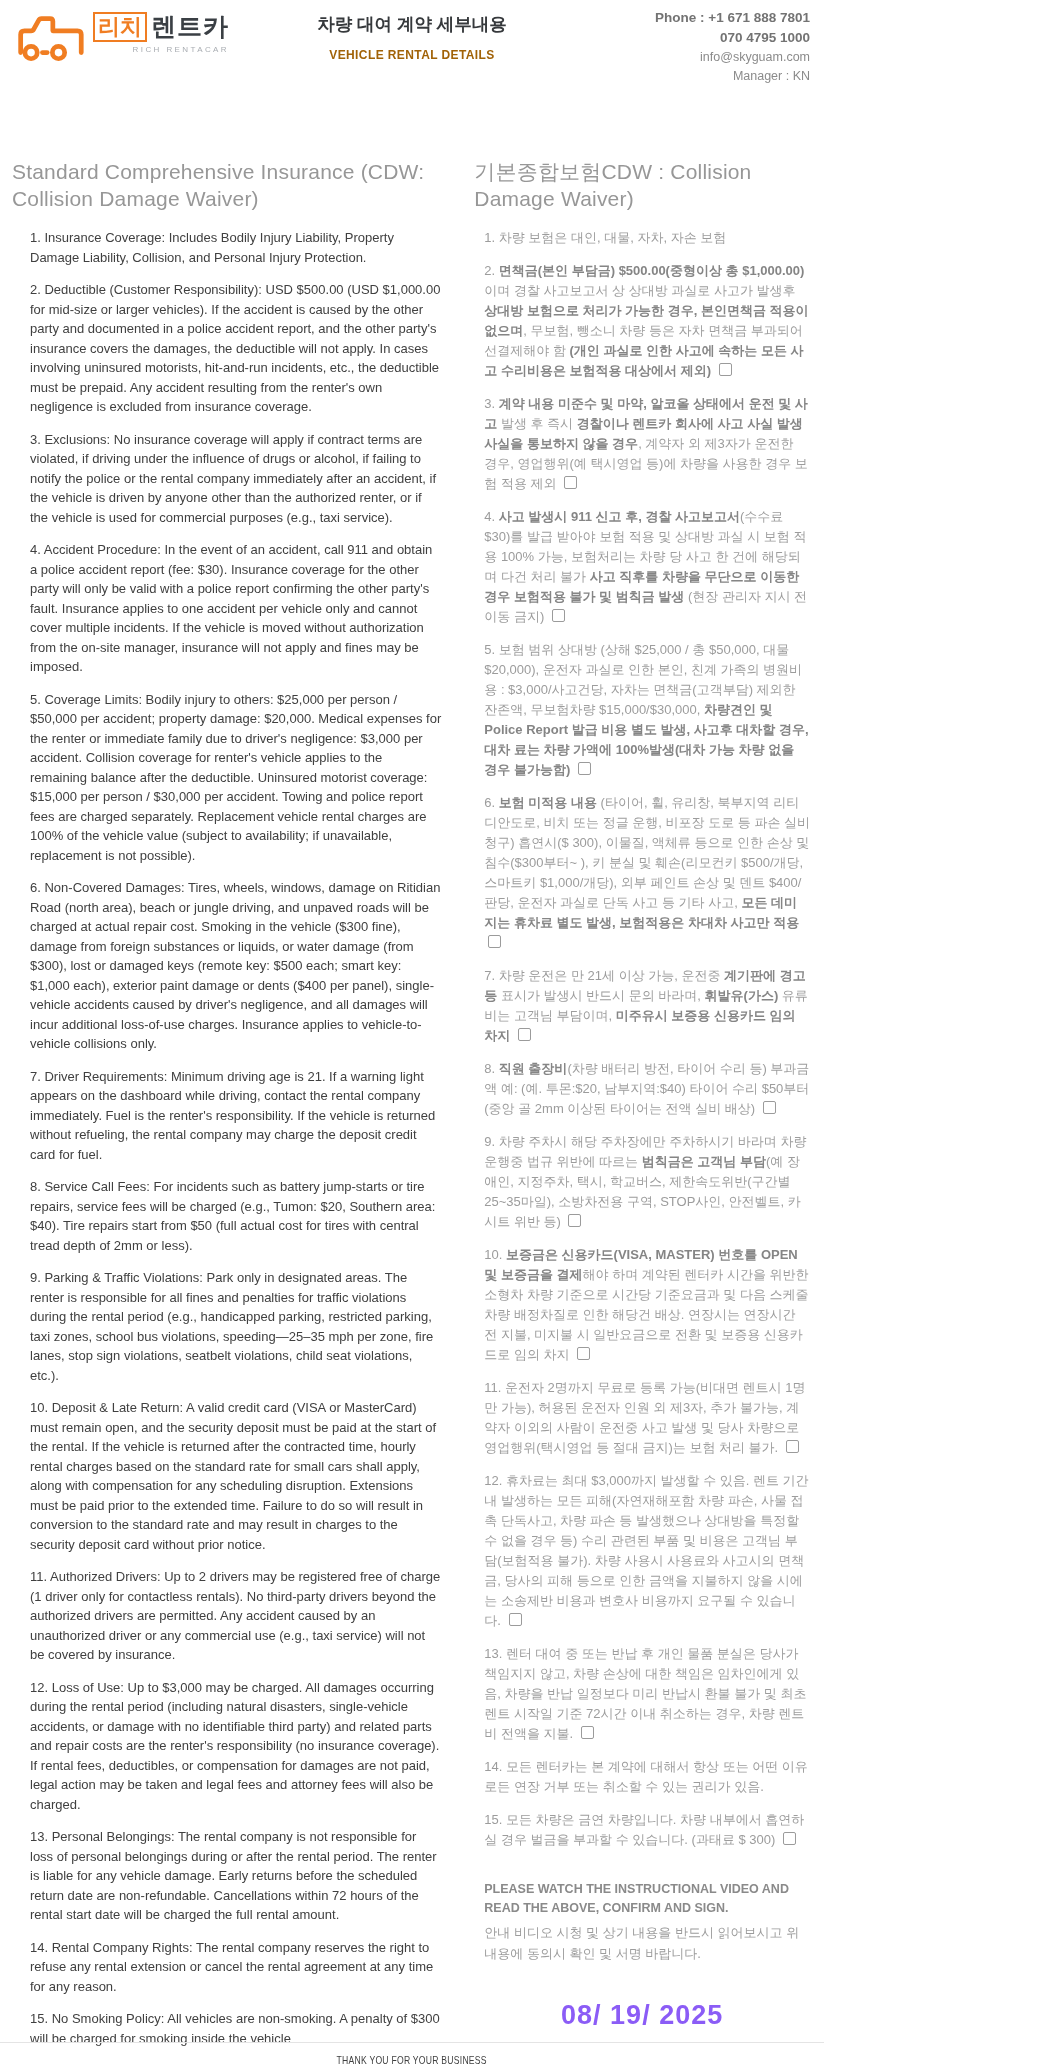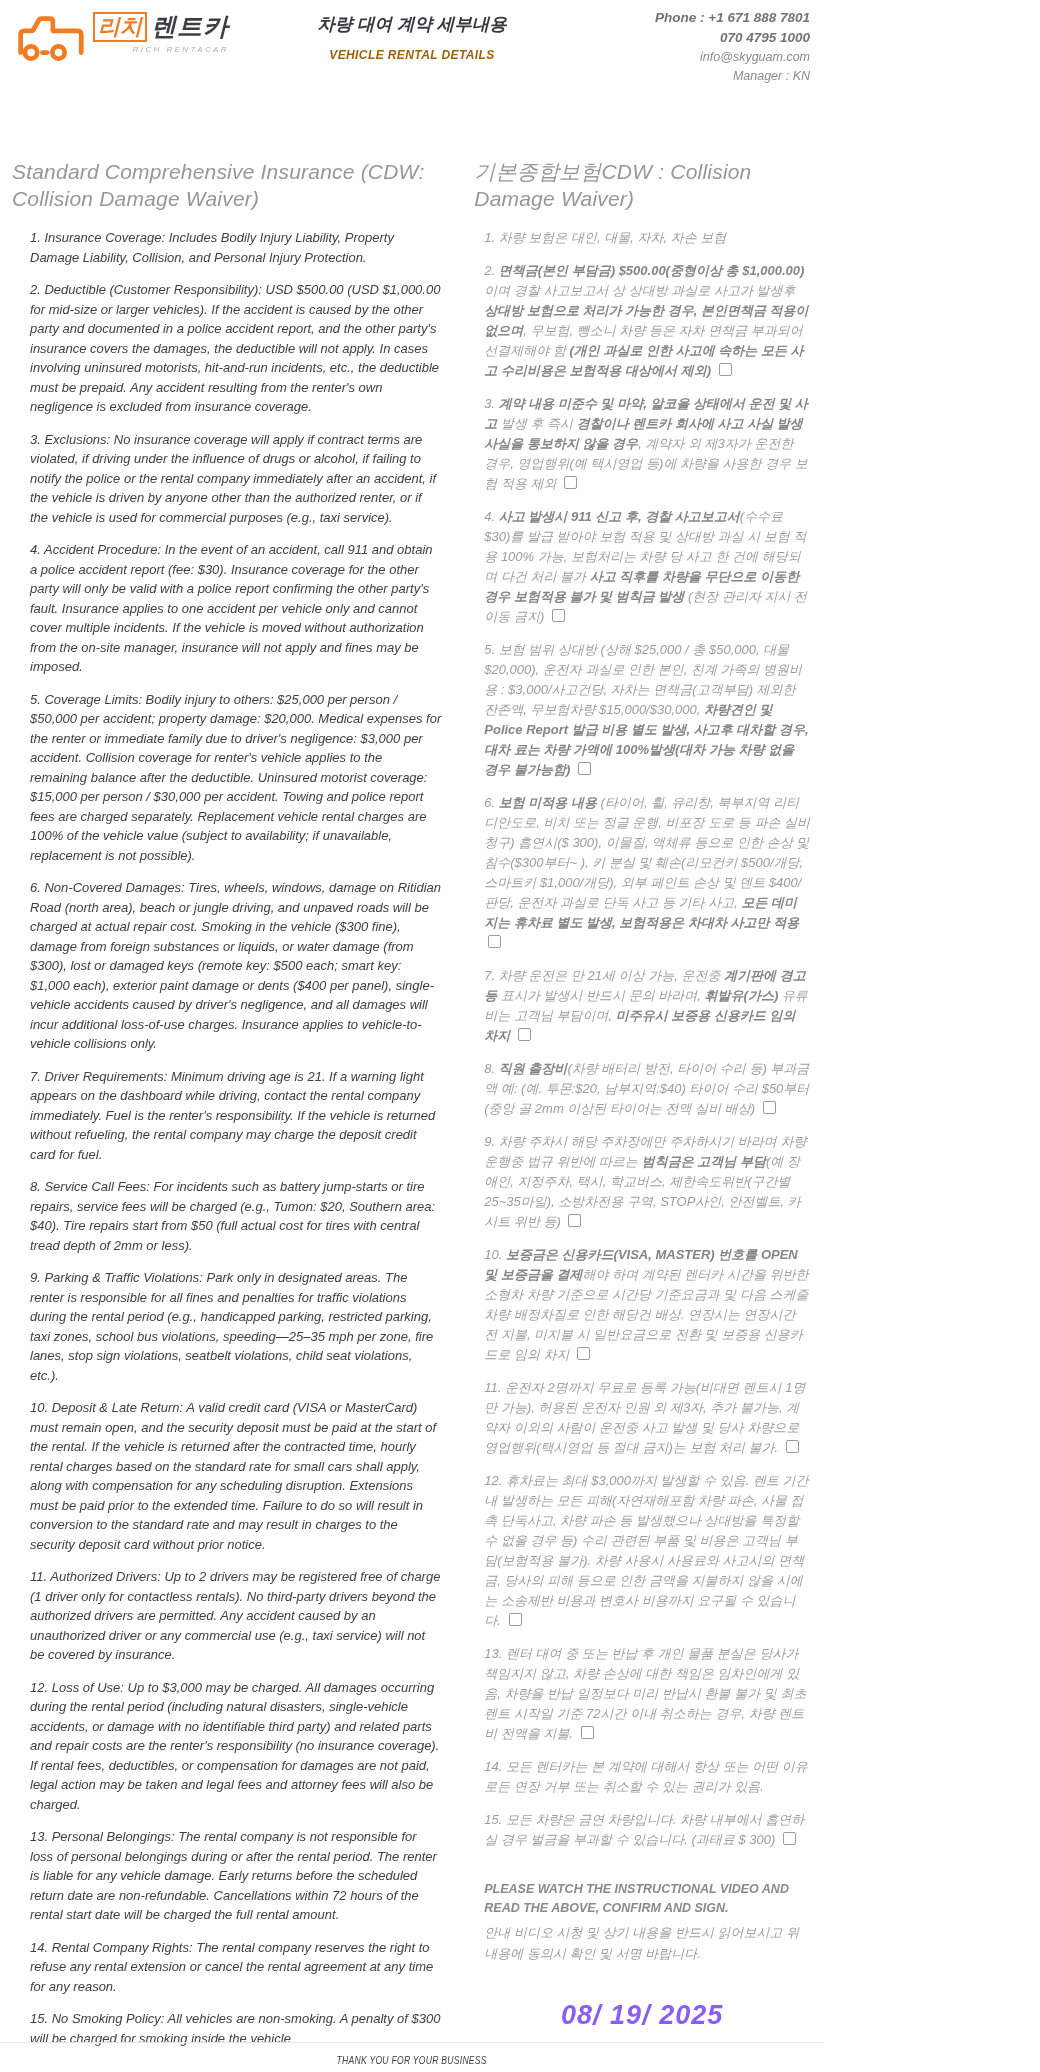--- a/index.html
+++ b/index.html
@@ -1,17 +1,17 @@
 <!DOCTYPE html>
 <html><head>
 <meta charset="utf-8">
 <style>
   html,body{margin:0;padding:0;background:#fff;}
   .page{position:relative;width:824px;height:2072px;background:#fff;overflow:hidden;
-        font-family:"Liberation Sans", sans-serif;font-style:italic;}
+        font-family:"Liberation Sans", sans-serif;}
   
   .header{position:relative;height:96px;}
   .logo{position:absolute;top:10px;left:14px;display:flex;gap:7px;align-items:flex-start;}
   .logo svg{display:block;}
   .logo-text{display:flex;flex-direction:column;}
   .logo-row{display:flex;align-items:center;gap:4px;}
   .logo-box{border:2px solid #f07d22;color:#f07d22;font-weight:800;font-size:22px;
             padding:0 3px;line-height:26px;}
   .logo-main{color:#3a3f44;font-weight:800;font-size:25px;letter-spacing:1px;}
   .logo-sub{font-size:8px;color:#a9adb2;letter-spacing:2.4px;align-self:flex-end;margin-top:2px;}

